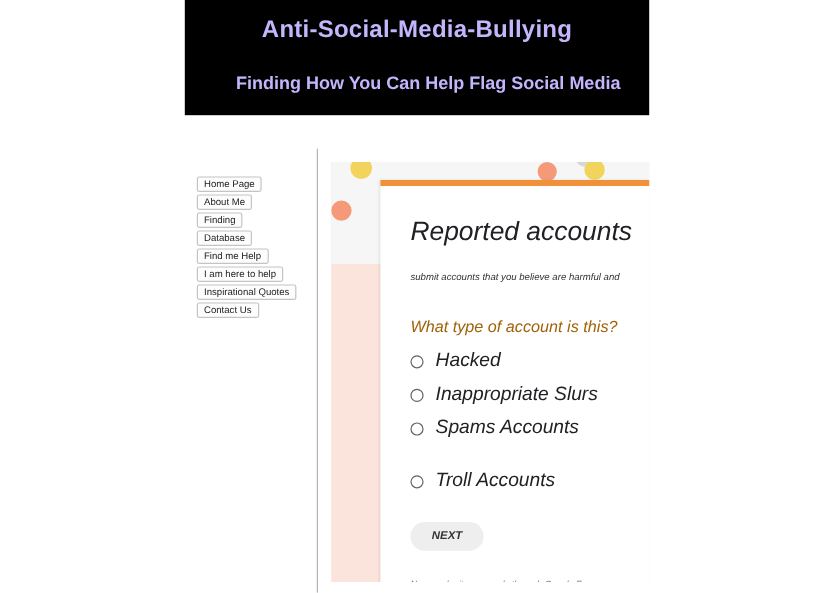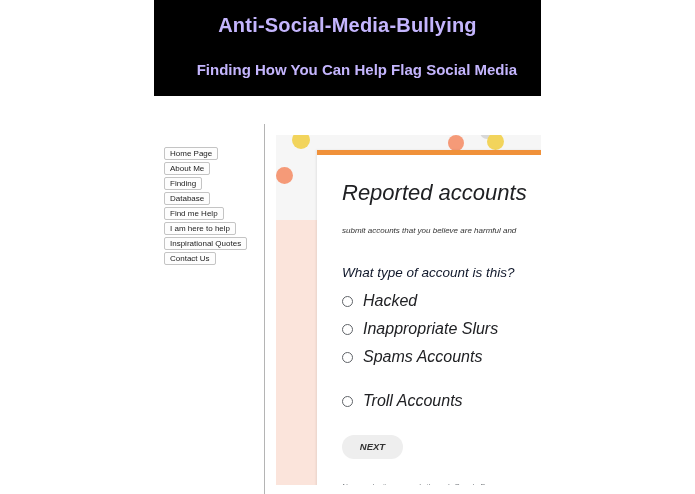--- a/index.html
+++ b/index.html
@@ -124,21 +124,21 @@
       top: 76px;
       font-size: 8px;
       color: #333;
       white-space: nowrap;
     }
     .card .question {
       position: absolute;
       left: 25px;
       top: 115px;
       font-size: 13.5px;
-      color: #0f172a;
+      color: #a16207;
       white-space: nowrap;
     }
     .option {
       position: absolute;
       left: 25px;
       height: 16px;
       display: flex;
       align-items: center;
       white-space: nowrap;
       cursor: pointer;

